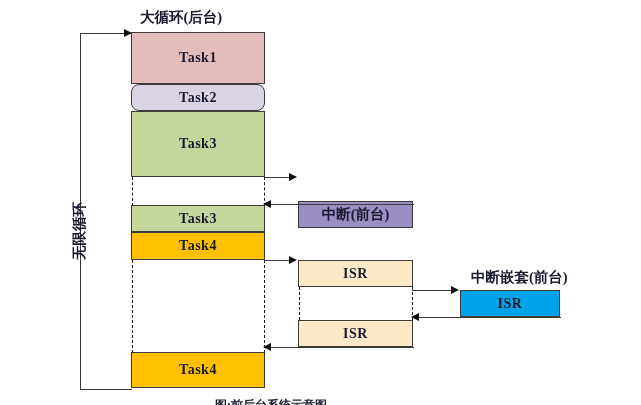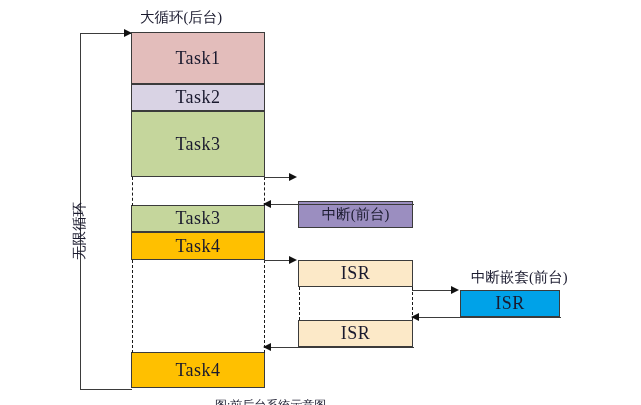--- a/index.html
+++ b/index.html
@@ -9,31 +9,32 @@
   }
   body {
     font-family: "Liberation Serif", "DejaVu Serif", serif;
   }
   #canvas {
     position: relative;
     width: 641px;
     height: 405px;
     background: #ffffff;
     overflow: hidden;
+    font-weight: bold;
   }
 
   
   .box {
     position: absolute;
     box-sizing: border-box;
     border: 1px solid #3b3b3b;
     display: flex;
     align-items: center;
     justify-content: center;
-    font-size: 18px;
+    font-size: 14px;
     color: #1a1a2e;
     letter-spacing: 0.5px;
     white-space: nowrap;
   }
   .box.cjk {
     font-size: 14.5px;
     letter-spacing: 0px;
     margin-top: 24px;
   }
 
@@ -102,21 +103,21 @@
   <div class="arrow-r" style="left:124px; top:28.5px;"></div>
   <div class="vline" style="left:80px; top:33px; height:356px;"></div>
   <div class="hline" style="left:80px; top:389px; width:52px;"></div>
 
   <div class="label vert" style="left:70px; top:260px;">无限循环</div>
 
   <div class="box" style="left:131px; width:134px; top:32px; height:52px; background:#E3BDBB;">
     <span>Task1</span>
   </div>
 
-  <div class="box" style="left:131px; width:134px; top:84px; height:27px; background:#D9D3E4;">
+  <div class="box" style="left:131px; width:134px; top:84px; height:27px; background:#D9D3E4;border-radius:8px;">
     <span>Task2</span>
   </div>
 
   <div class="box" style="left:131px; width:134px; top:111px; height:66px; background:#C5D69C;">
     <span>Task3</span>
   </div>
 
   <div class="box" style="left:131px; width:134px; top:205px; height:27px; background:#C5D69C;">
     <span>Task3</span>
   </div>

